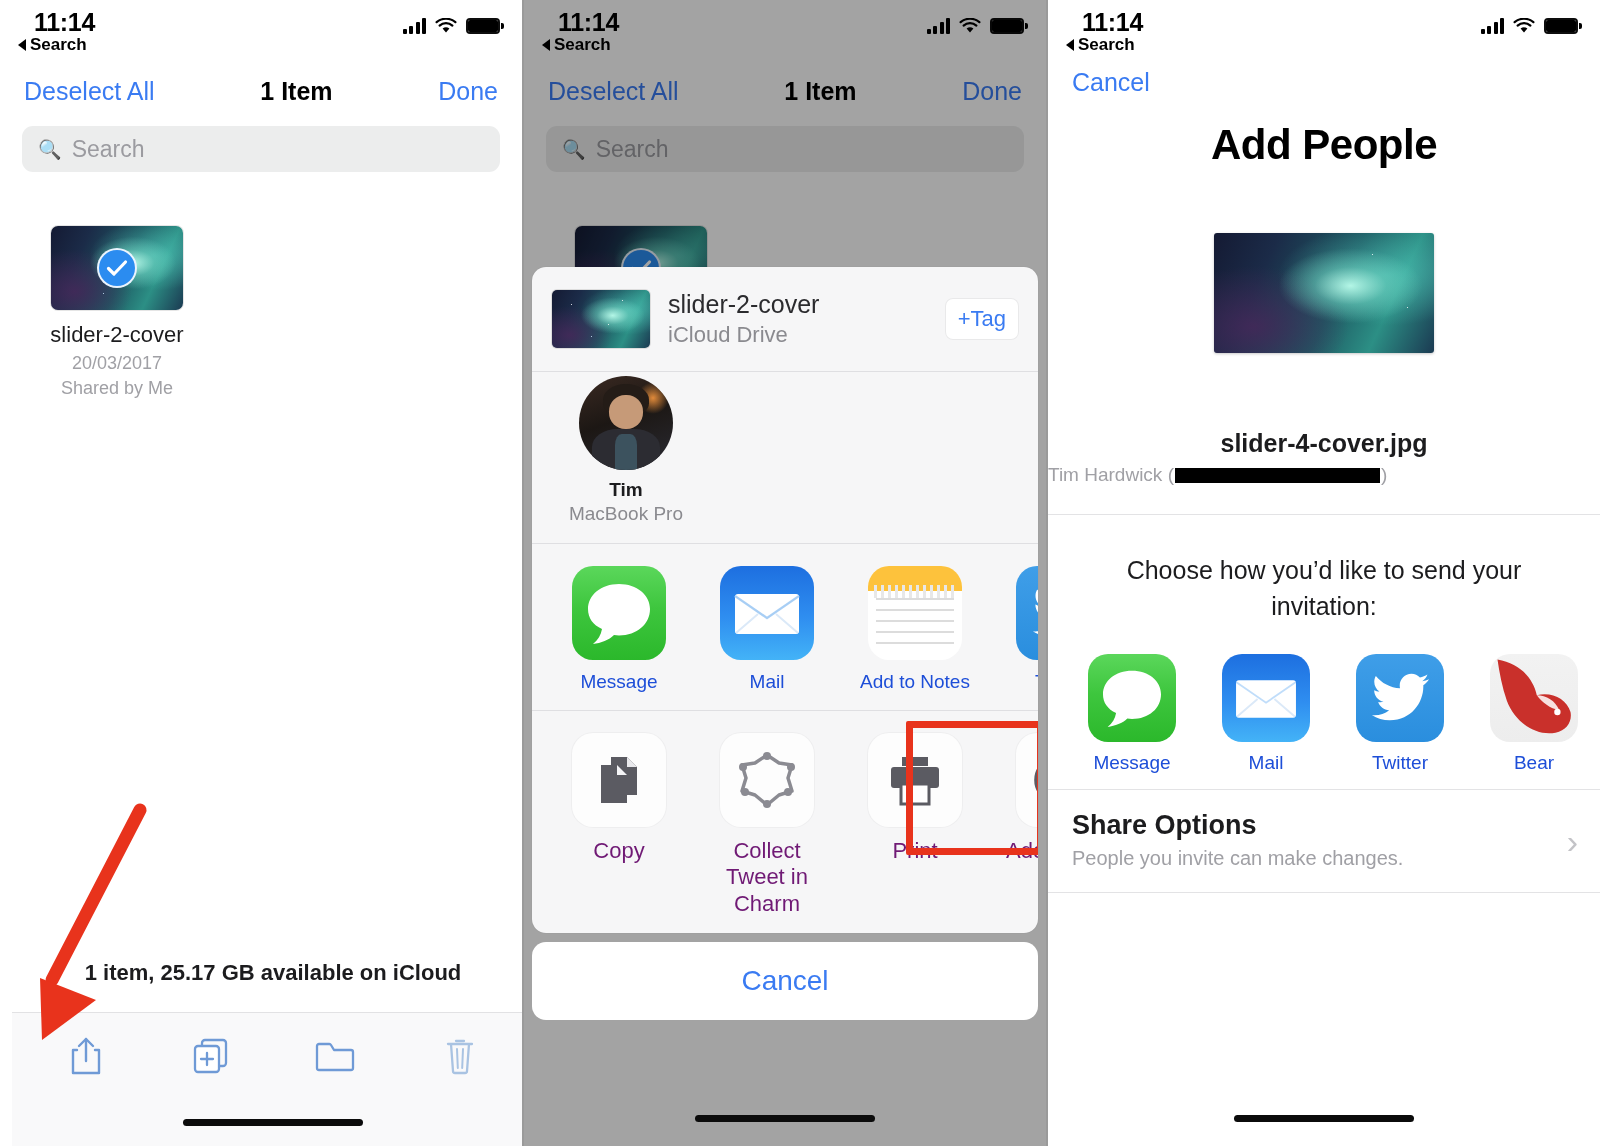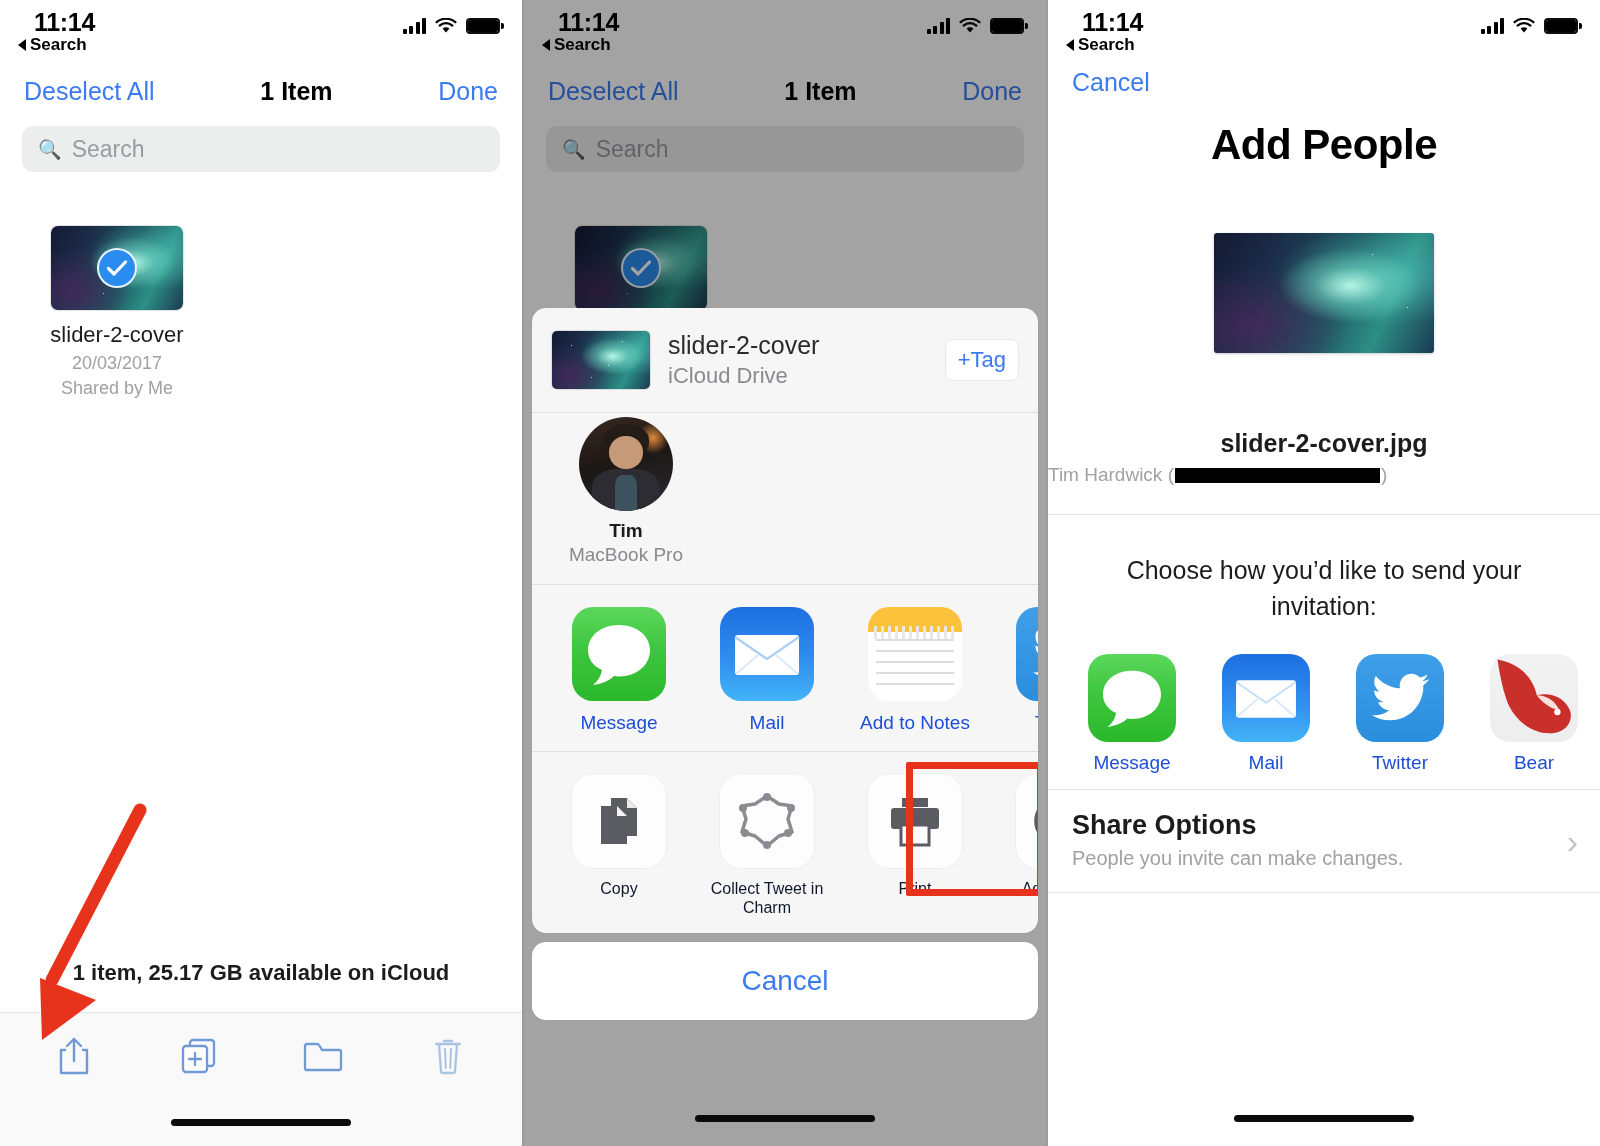--- a/index.html
+++ b/index.html
@@ -102,21 +102,21 @@
     background: #2b8cf0; border: 2.5px solid rgba(255,255,255,.9);
     display: flex; align-items: center; justify-content: center;
   }
   .checkbadge svg { display:block; }
   .fname { margin-top: 12px; font-size: 22px; color: #1c1c1e; }
   .fdate { margin-top: 5px; font-size: 18px; color: #a0a0a5; }
   .fshare { margin-top: 4px; font-size: 18px; color: #a0a0a5; }
 
   
   .p1-footer {
-    position: absolute; left: 0; bottom: 0; width: 100%;
+    position: absolute; left: 12px; bottom: 0; width: 100%;
   }
   .footer-status {
     text-align: center; font-size: 22px; font-weight: bold; color: #1c1c1e;
     padding-bottom: 26px;
   }
   .toolbar {
     height: 86px; border-top: 1px solid #e2e2e4; background: #f9f9fa;
     display: flex; align-items: center; justify-content: space-around;
     padding: 0 12px;
   }
@@ -176,21 +176,21 @@
   .app-icon { width: 94px; height: 94px; border-radius: 21px; margin: 0 auto; position: relative; overflow: hidden; }
   .app-label { margin-top: 11px; font-size: 19px; color: #1d4ed8; line-height: 1.2; }
 
   .acts-row { display: flex; padding: 22px 0 16px 28px; gap: 30px; overflow: hidden; position: relative; }
   .act { width: 118px; text-align: center; flex: 0 0 auto; position: relative; }
   .act-icon {
     width: 94px; height: 94px; border-radius: 21px; margin: 0 auto;
     background: #fdfdfd; display:flex; align-items:center; justify-content:center;
     box-shadow: 0 0 0 1px rgba(0,0,0,.03);
   }
-  .act-label { margin-top: 11px; font-size: 16px; color: #0f172a; line-height: 1.2; }
+  .act-label { margin-top: 11px; font-size: 22px; color: #701a75; line-height: 1.2; }
   .highlight-box {
     position: absolute; z-index: 30; border: 7px solid #e8331c; border-radius: 2px;
     pointer-events: none;
   }
   .cancel-card {
     background: #fff; border-radius: 14px; height: 78px;
     display:flex; align-items:center; justify-content:center;
     font-size: 28px; color: #3a7bf2;
   }
   .p2-home { position:absolute; z-index: 12; left:0; bottom:0; width:100%; height: 56px; display:flex; align-items:center; justify-content:center;}
@@ -576,21 +576,21 @@
     <div class="p3-nav">
       <span class="nav-btn">Cancel</span>
     </div>
 
     <div class="p3-title">Add People</div>
 
     <div class="p3-preview">
       <div class="nebula"></div>
     </div>
 
-    <div class="p3-fname">slider-2-cover.jpg</div>
+    <div class="p3-fname">slider-4-cover.jpg</div>
     <div class="p3-owner">
       <span>Tim Hardwick (</span><span class="redact"></span><span>)</span>
     </div>
 
     <div class="p3-divider"></div>
 
     <div class="p3-choose">Choose how you’d like to send your invitation:</div>
 
     <div class="p3-apps">
 

